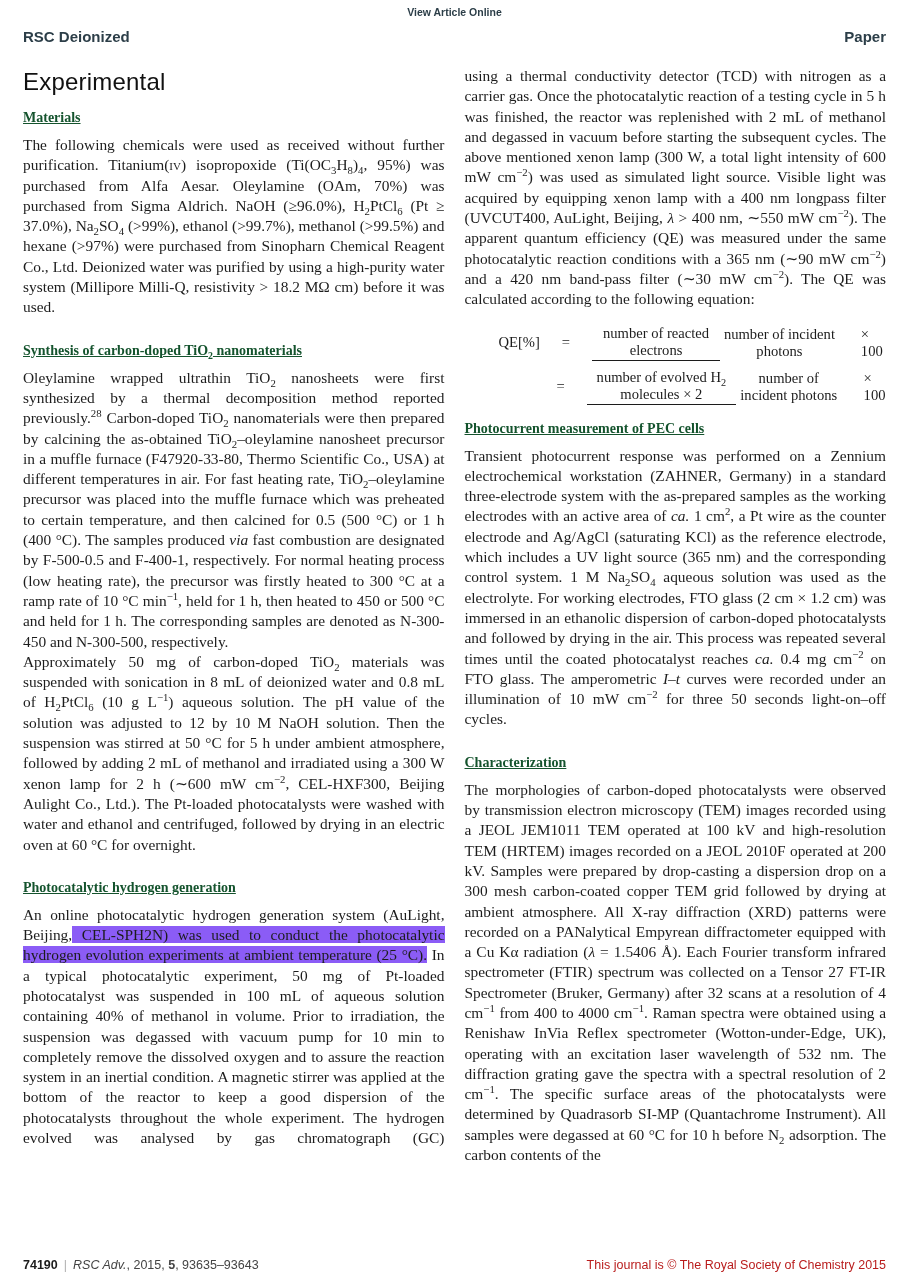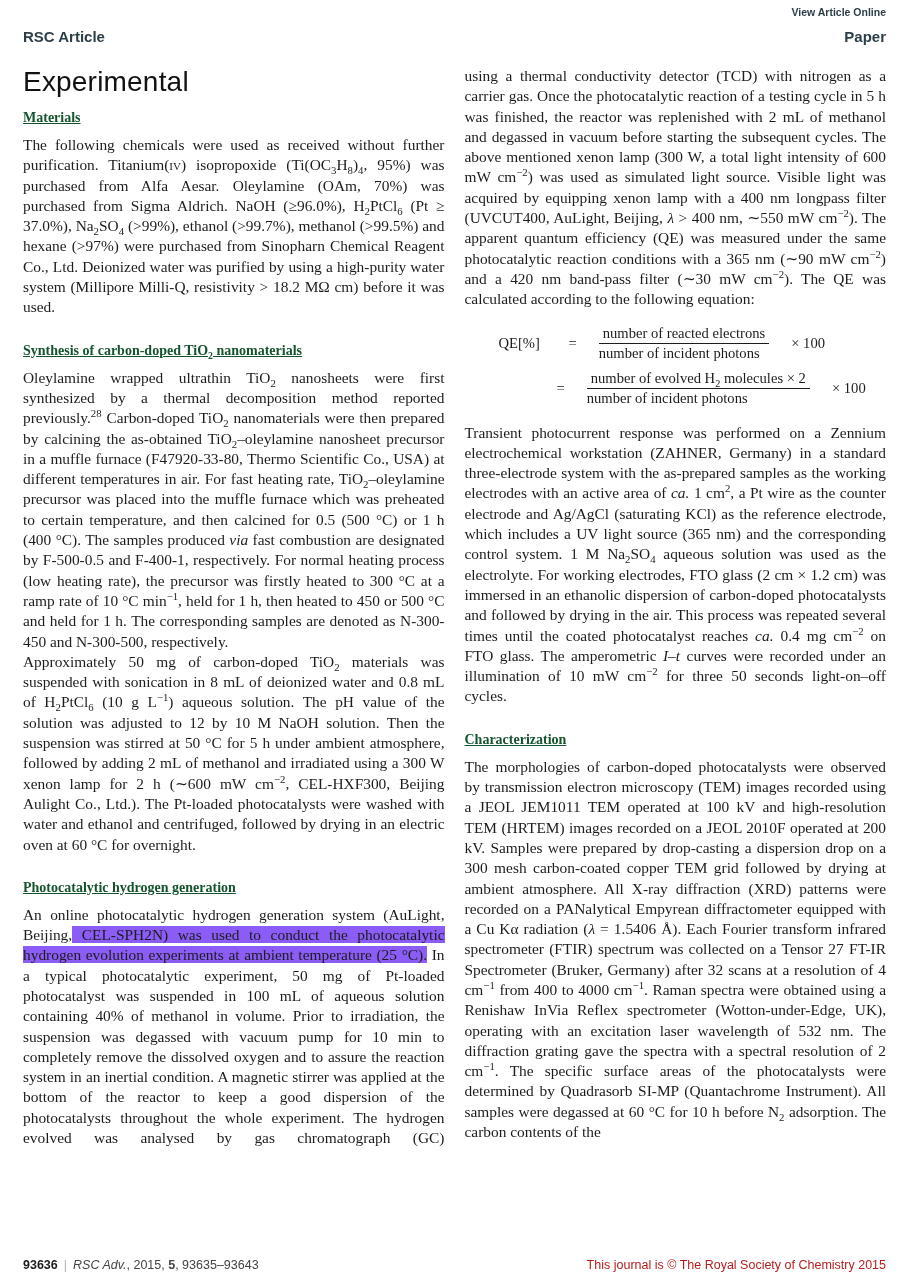--- a/index.html
+++ b/index.html
@@ -8,21 +8,21 @@
     position: relative;
     width: 903px;
     height: 1281px;
     background: #ffffff;
     font-family: "Liberation Serif", serif;
     color: #1c1c1c;
     padding: 6px 17px 0 23px;
     overflow: hidden;
   }
   .vao-row {
-    text-align: right;
+    text-align: center;
     font-family: "Liberation Sans", sans-serif;
     font-size: 10.5px;
     font-weight: 700;
     color: #2c3e48;
     height: 13px;
   }
   .masthead-row {
     display: flex;
     justify-content: space-between;
     align-items: baseline;
@@ -34,21 +34,21 @@
   }
   .columns {
     display: flex;
     gap: 20px;
     margin-top: 21px;
   }
   .col { flex: 1 1 0; min-width: 0; }
   .page-title {
     font-family: "Liberation Sans", sans-serif;
     font-weight: 400;
-    font-size: 28px;
+    font-size: 24px;
     line-height: 32px;
     color: #111;
     letter-spacing: 0.2px;
     margin: 0 0 12px 0;
   }
   h3.sec-heading {
     font-family: "Liberation Serif", serif;
     font-size: 14px;
     font-weight: 700;
     color: #14532d;
@@ -75,21 +75,22 @@
   .eq-row {
     display: flex;
     align-items: center;
     gap: 22px;
     margin-bottom: 8px;
   }
   .eq-lhs { width: 48px; }
   .eq-row2 { padding-left: 58px; }
   .frac {
     display: inline-flex;
-    flex-direction: column;
+    flex-direction: row;
+    text-align: center;
   }
   .frac .num {
     border-bottom: 1px solid #1c1c1c;
     padding: 0 4px 1px 4px;
   }
   .frac .den { padding-top: 1px; }
   .footer {
     position: absolute;
     left: 23px;
     right: 17px;
@@ -108,21 +109,21 @@
 </head>
 <body>
 
 <div class="page">
 
   <div class="vao-row">
     <span>View Article Online</span>
   </div>
 
   <div class="masthead-row">
-    <span>RSC Article</span>
+    <span>RSC Deionized</span>
     <span>Paper</span>
   </div>
 
   <div class="columns">
 
     <div class="col">
       <h1 class="page-title">Experimental</h1>
 
       <div class="section first">
         <h3 class="sec-heading">Materials</h3>
@@ -162,31 +163,32 @@
           <span class="eq-sign">=</span>
           <span class="frac">
             <span class="num">number of evolved H<sub>2</sub> molecules × 2</span>
             <span class="den">number of incident photons</span>
           </span>
           <span class="eq-mult">× 100</span>
         </div>
       </div>
 
       <div class="section">
+        <h3 class="sec-heading" style="margin-top:0">Photocurrent measurement of PEC cells</h3>
         <p class="body-text">Transient photocurrent response was performed on a Zennium electrochemical workstation (ZAHNER, Germany) in a standard three-electrode system with the as-prepared samples as the working electrodes with an active area of <i>ca.</i> 1 cm<sup>2</sup>, a Pt wire as the counter electrode and Ag/AgCl (saturating KCl) as the reference electrode, which includes a UV light source (365 nm) and the corresponding control system. 1 M Na<sub>2</sub>SO<sub>4</sub> aqueous solution was used as the electrolyte. For working electrodes, FTO glass (2 cm × 1.2 cm) was immersed in an ethanolic dispersion of carbon-doped photocatalysts and followed by drying in the air. This process was repeated several times until the coated photocatalyst reaches <i>ca.</i> 0.4 mg cm<sup>−2</sup> on FTO glass. The amperometric <i>I</i>–<i>t</i> curves were recorded under an illumination of 10 mW cm<sup>−2</sup> for three 50 seconds light-on–off cycles.</p>
       </div>
 
       <div class="section">
         <h3 class="sec-heading">Characterization</h3>
         <p class="body-text">The morphologies of carbon-doped photocatalysts were observed by transmission electron microscopy (TEM) images recorded using a JEOL JEM1011 TEM operated at 100 kV and high-resolution TEM (HRTEM) images recorded on a JEOL 2010F operated at 200 kV. Samples were prepared by drop-casting a dispersion drop on a 300 mesh carbon-coated copper TEM grid followed by drying at ambient atmosphere. All X-ray diffraction (XRD) patterns were recorded on a PANalytical Empyrean diffractometer equipped with a Cu Kα radiation (<i>λ</i> = 1.5406 Å). Each Fourier transform infrared spectrometer (FTIR) spectrum was collected on a Tensor 27 FT-IR Spectrometer (Bruker, Germany) after 32 scans at a resolution of 4 cm<sup>−1</sup> from 400 to 4000 cm<sup>−1</sup>. Raman spectra were obtained using a Renishaw InVia Reflex spectrometer (Wotton-under-Edge, UK), operating with an excitation laser wavelength of 532 nm. The diffraction grating gave the spectra with a spectral resolution of 2 cm<sup>−1</sup>. The specific surface areas of the photocatalysts were determined by Quadrasorb SI-MP (Quantachrome Instrument). All samples were degassed at 60 °C for 10 h before N<sub>2</sub> adsorption. The carbon contents of the</p>
       </div>
 
     </div>
   </div>
 
   <div class="footer">
     <span class="footer-left">
-      <span class="pagenum">93636</span><span class="sep">|</span><span><i>RSC Adv.</i>, 2015, <b>5</b>, 93635–93643</span>
+      <span class="pagenum">74190</span><span class="sep">|</span><span><i>RSC Adv.</i>, 2015, <b>5</b>, 93635–93643</span>
     </span>
     <span class="footer-right">This journal is © The Royal Society of Chemistry 2015</span>
   </div>
 
 </div>
 
 </body></html>

